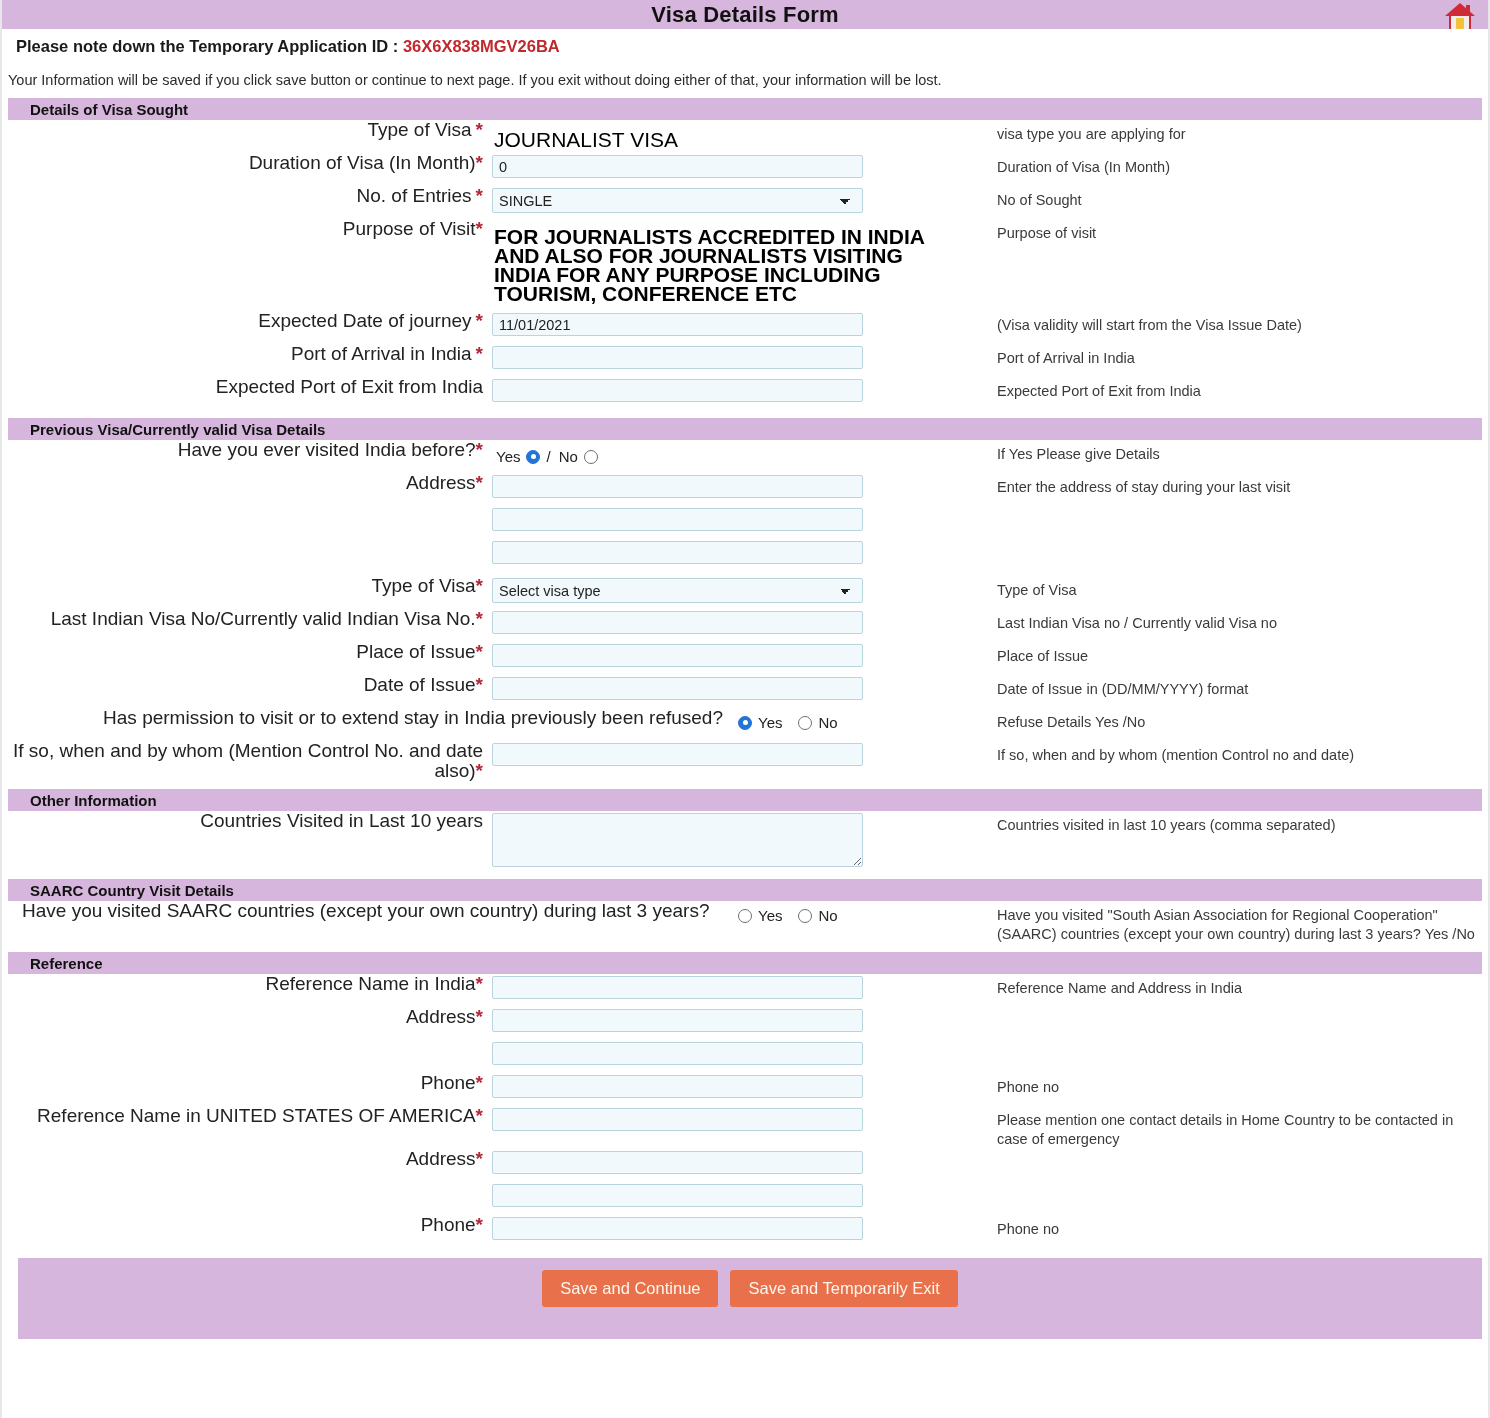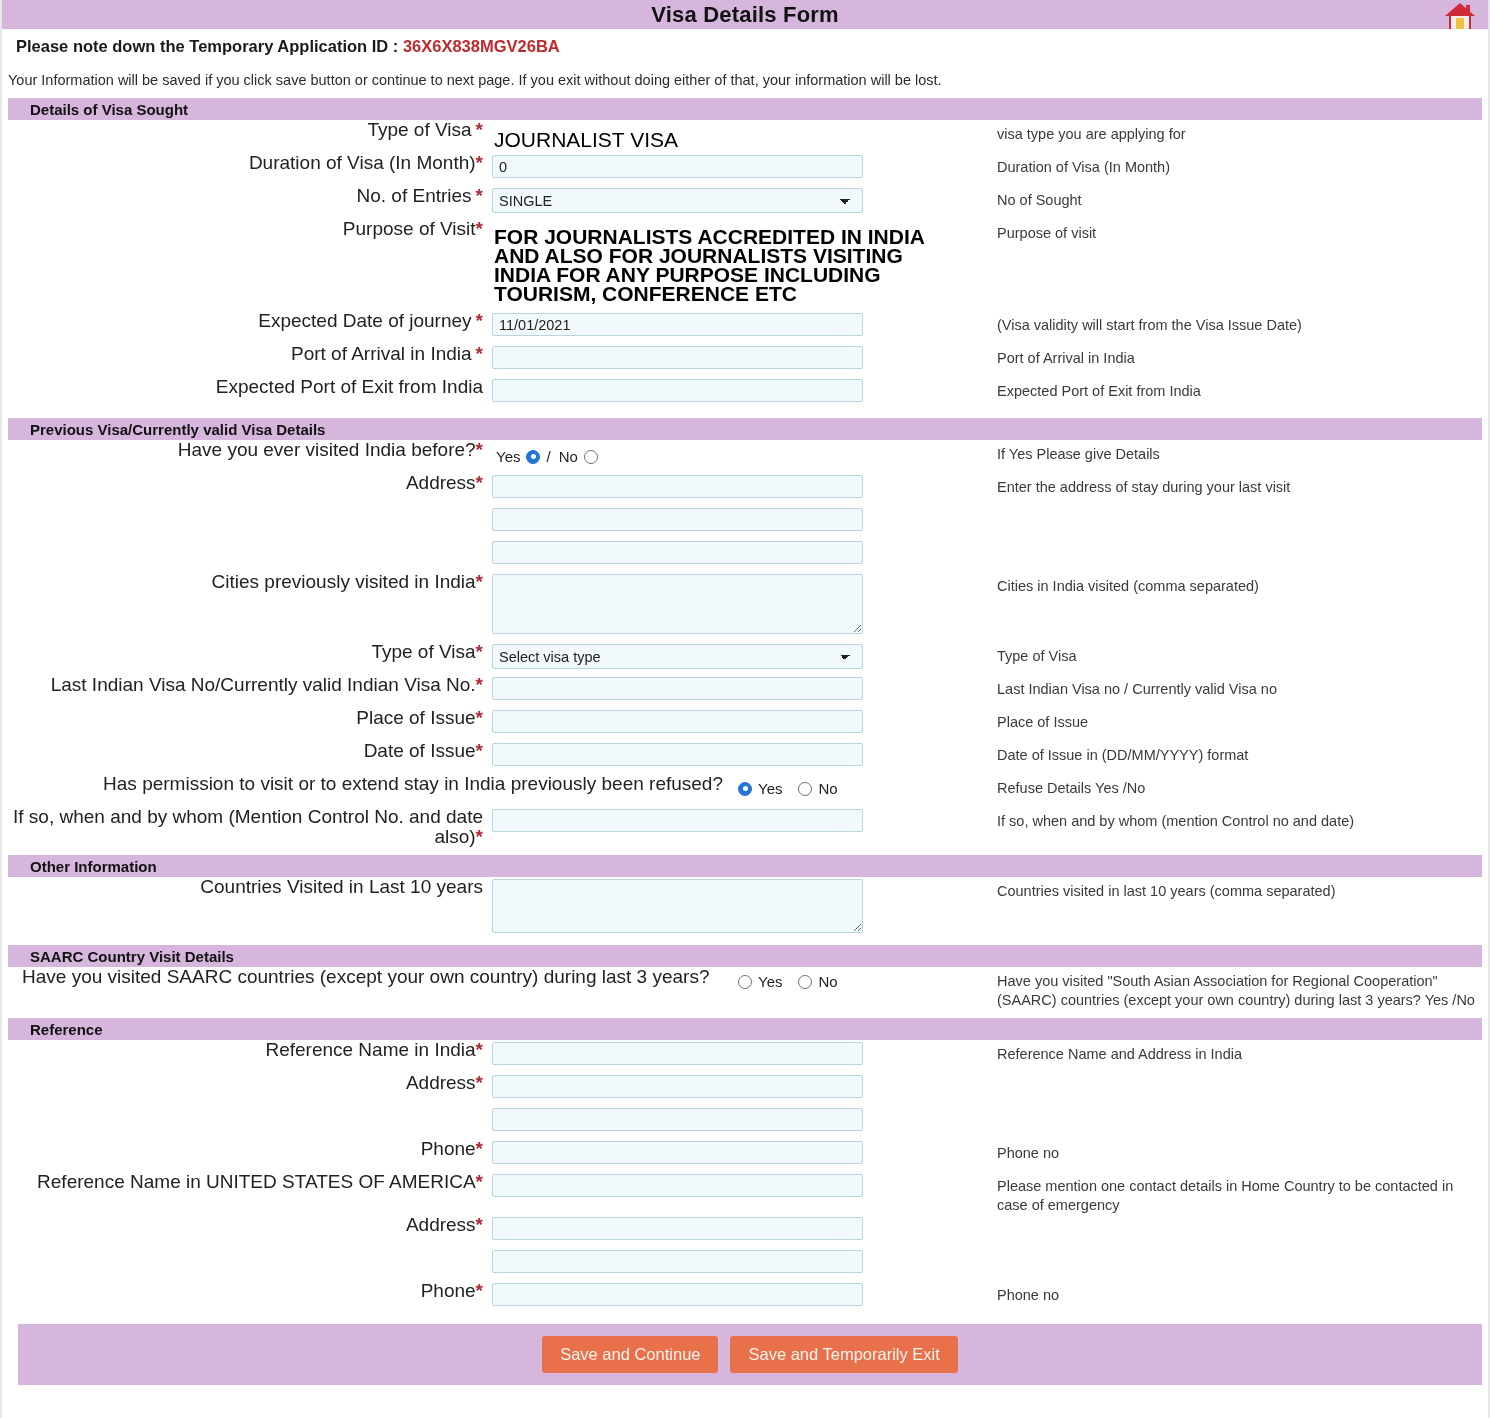--- a/index.html
+++ b/index.html
@@ -192,21 +192,21 @@
   }
   .sep { padding: 0 4px; color: #222; }
 
   .spacer-sm { height: 8px; }
   .spacer-xs { height: 4px; }
 
   
   .footer {
     background: #d7b6dd;
     margin: 10px 6px 0 16px;
-    padding: 12px 0 12px 0;
+    padding: 12px 0 32px 0;
     display: flex;
     justify-content: center;
     gap: 12px;
   }
   .btn {
     background: #e8704a;
     color: #fdf6ee;
     border: none;
     border-radius: 3px;
     font-family: "Liberation Sans", sans-serif;
@@ -361,29 +361,20 @@
     </div>
 
     <div class="row">
       <div class="lbl"></div>
       <div class="fld">
         <input class="txt" type="text" value="" style="">
       </div>
       <div class="help"></div>
     </div>
 
-    <div class="row">
-      <div class="lbl">
-        <span>Cities previously visited in India</span><span class="req">*</span>
-      </div>
-      <div class="fld">
-        <textarea class="ta tall" style=""></textarea>
-      </div>
-      <div class="help">Cities in India visited (comma separated)</div>
-    </div>
 
     <div class="spacer-xs"></div>
 
     <div class="row">
       <div class="lbl">
         <span>Type of Visa</span><span class="req">*</span>
       </div>
       <div class="fld">
         <select class="sel">
           <option>Select visa type</option>

